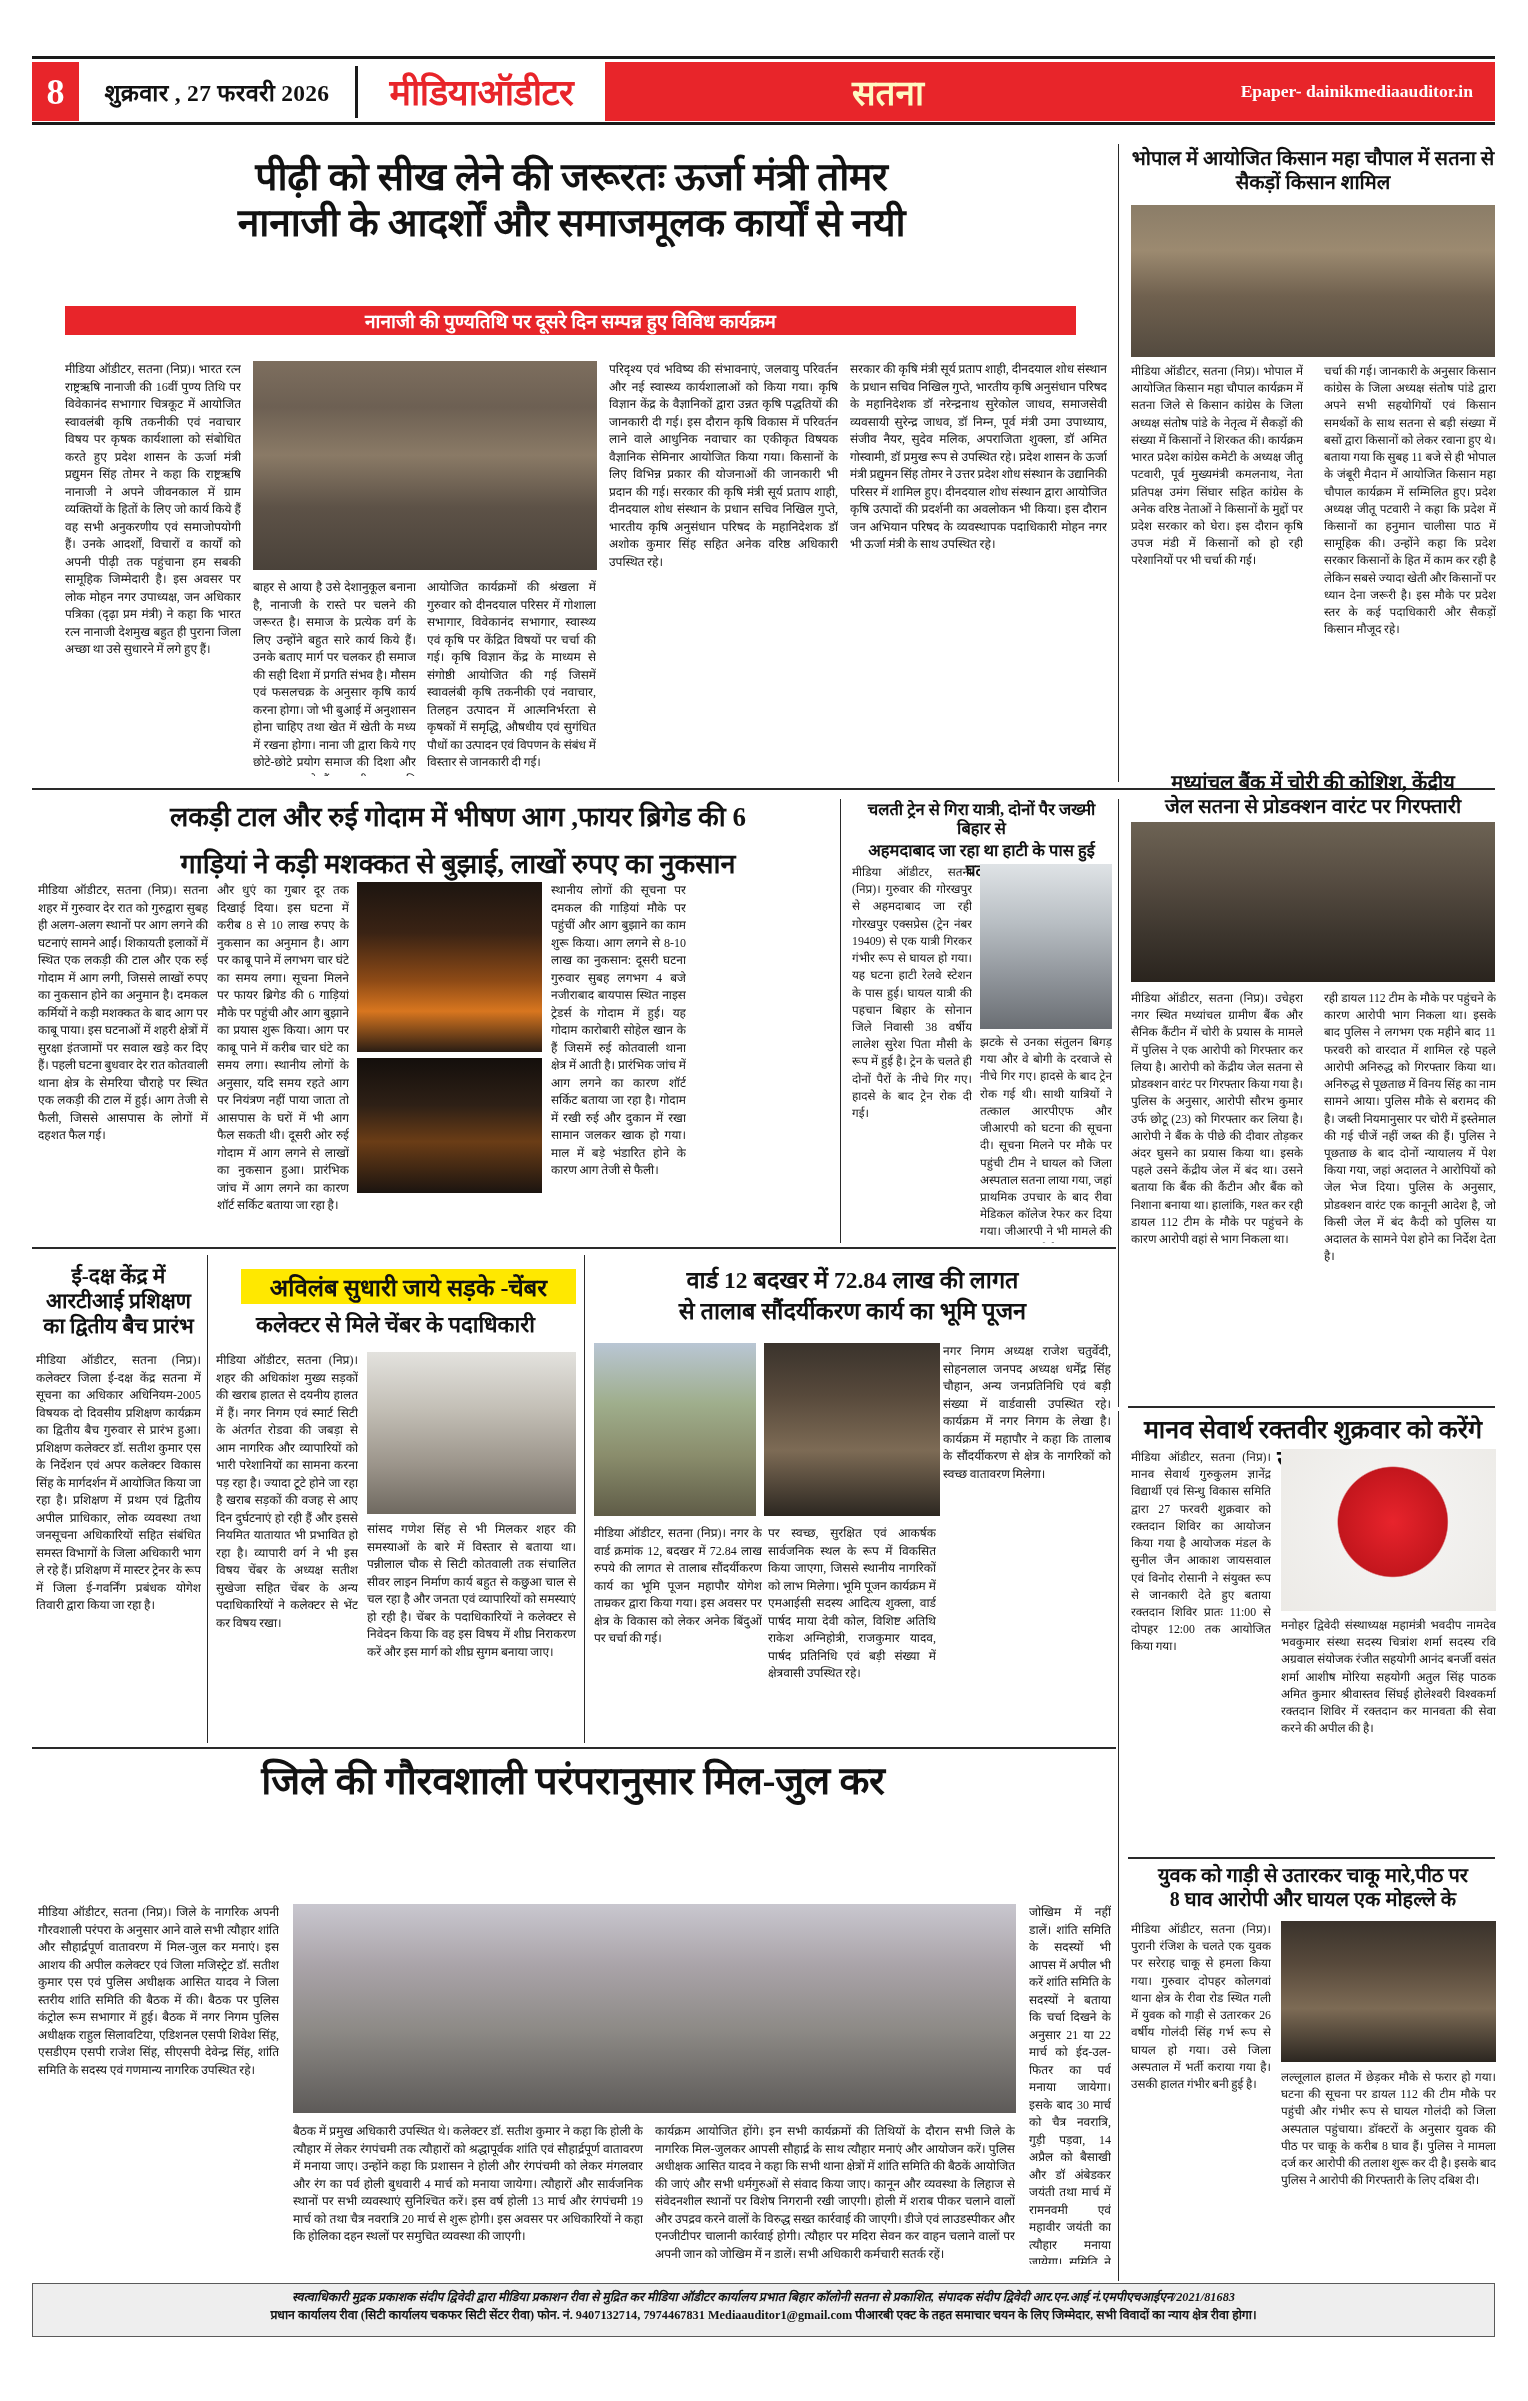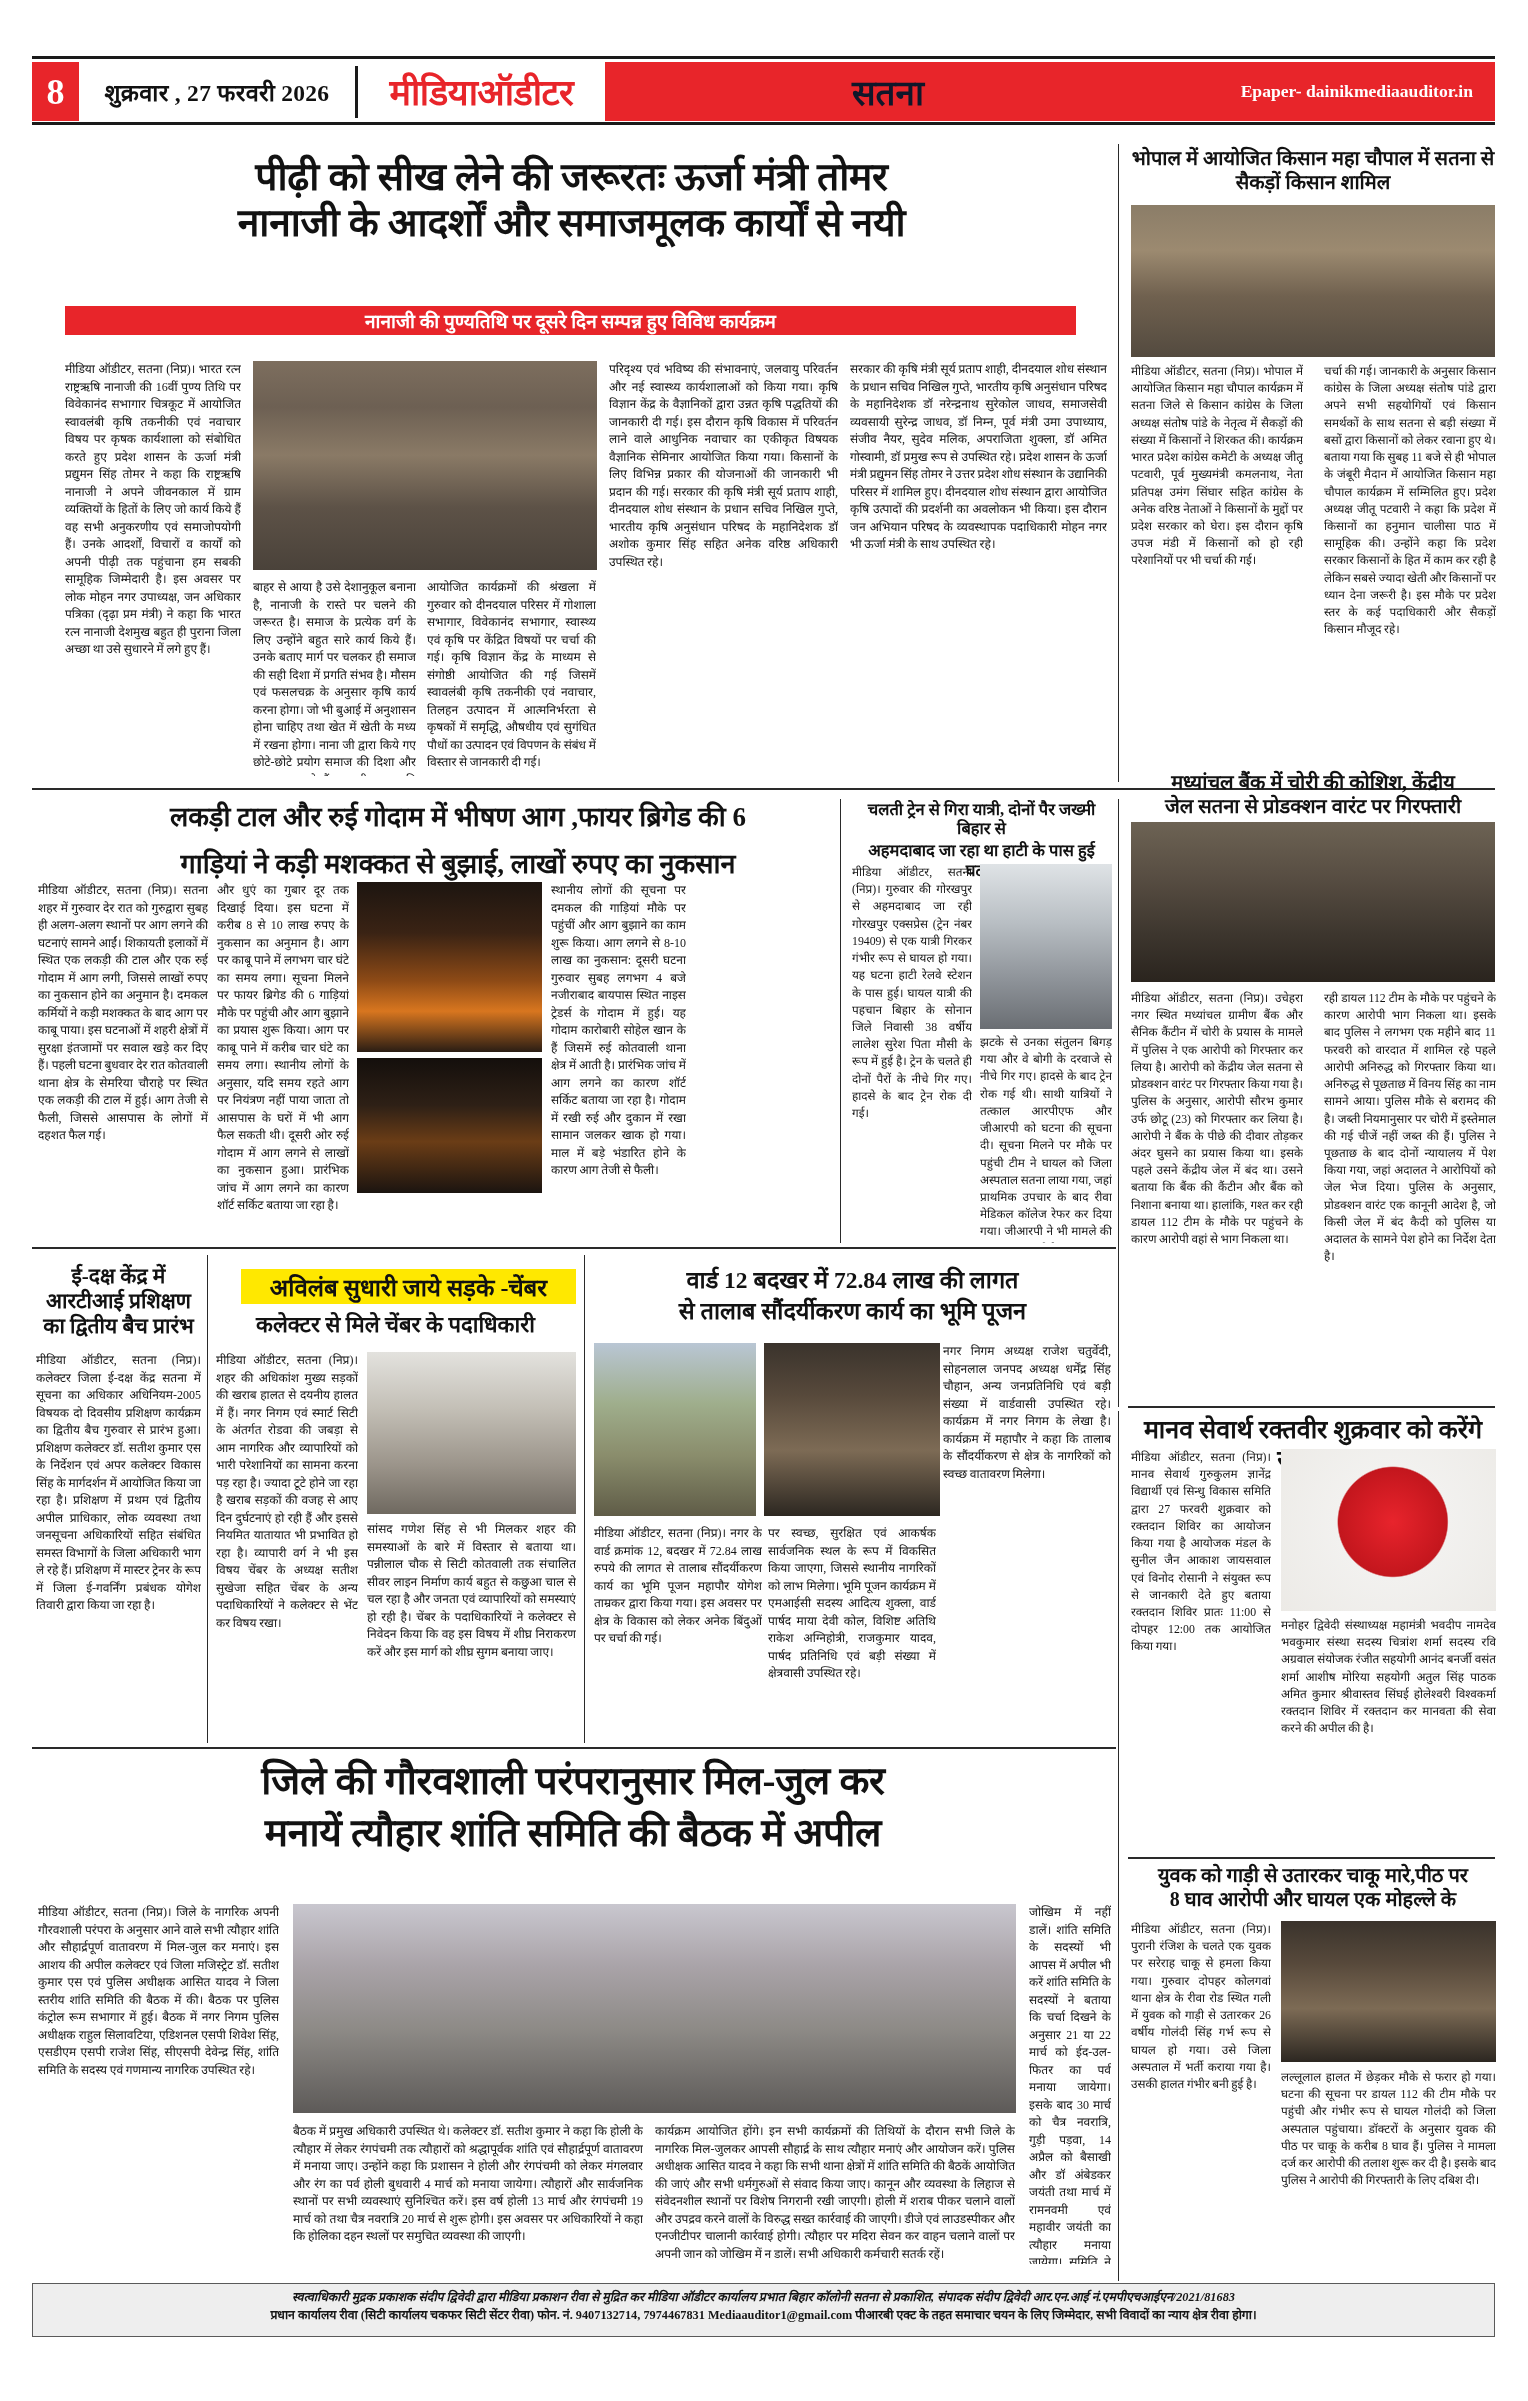--- a/index.html
+++ b/index.html
@@ -39,21 +39,21 @@
     display: flex; align-items: center; justify-content: center;
     color: #e8252a; font-size: 36px; font-weight: bold;
     letter-spacing: -0.6px;
   }
   .red-bar {
     flex: 1; background: #e8252a; position: relative;
     display: flex; align-items: center;
   }
   .red-bar .city {
     position: absolute; left: 247px;
-    color: #0f172a; font-size: 35px; font-weight: bold;
+    color: #fef9c3; font-size: 35px; font-weight: bold;
   }
   .red-bar .epaper {
     position: absolute; right: 22px;
     color: #fff; font-size: 17.6px; font-weight: bold;
   }
 
   .rule-thick { position: absolute; left: 32px; width: 1463px; background: #1a1a1a; }
 
   
   .hl {
@@ -238,21 +238,20 @@
   </div>
   <div class="col lede" style="position:absolute;left:1131px;top:1449px;width:140px;height:432px;font-size:11.8px;">मीडिया ऑडीटर, सतना (निप्र)। मानव सेवार्थ गुरुकुलम ज्ञानेंद्र विद्यार्थी एवं सिन्धु विकास समिति द्वारा 27 फरवरी शुक्रवार को रक्तदान शिविर का आयोजन किया गया है आयोजक मंडल के सुनील जैन आकाश जायसवाल एवं विनोद रोसानी ने संयुक्त रूप से जानकारी देते हुए बताया रक्तदान शिविर प्रातः 11:00 से दोपहर 12:00 तक आयोजित किया गया।</div>
   <div class="photo ph-blood" style="position:absolute;left:1281px;top:1449px;width:215px;height:162px;"></div>
   <div class="col lede" style="position:absolute;left:1281px;top:1617px;width:215px;height:263px;font-size:11.8px;">मनोहर द्विवेदी संस्थाध्यक्ष महामंत्री भवदीप नामदेव भवकुमार संस्था सदस्य चित्रांश शर्मा सदस्य रवि अग्रवाल संयोजक रंजीत सहयोगी आनंद बनर्जी वसंत शर्मा आशीष मोरिया सहयोगी अतुल सिंह पाठक अमित कुमार श्रीवास्तव सिंघई होलेश्वरी विश्वकर्मा रक्तदान शिविर में रक्तदान कर मानवता की सेवा करने की अपील की है।</div>
 
   <div class="divider-v" style="left:1118px;top:1411px;height:870px;"></div>
 
   <div class="divider-h" style="left:32px;top:1747px;width:1084px;height:1.8px;"></div>
   <div class="hl" style="position:absolute;left:35px;top:1758px;width:1076px;font-size:39px;letter-spacing:-0.3px;">
     <div>जिले की गौरवशाली परंपरानुसार मिल-जुल कर</div>
-    <div style="margin-top:5.9px;">मनायें त्यौहार शांति समिति की बैठक में अपील</div>
   </div>
 
   <div class="col lede" style="position:absolute;left:38px;top:1904px;width:241px;height:359px;">मीडिया ऑडीटर, सतना (निप्र)। जिले के नागरिक अपनी गौरवशाली परंपरा के अनुसार आने वाले सभी त्यौहार शांति और सौहार्द्रपूर्ण वातावरण में मिल-जुल कर मनाएं। इस आशय की अपील कलेक्टर एवं जिला मजिस्ट्रेट डॉ. सतीश कुमार एस एवं पुलिस अधीक्षक आसित यादव ने जिला स्तरीय शांति समिति की बैठक में की। बैठक पर पुलिस कंट्रोल रूम सभागार में हुई। बैठक में नगर निगम पुलिस अधीक्षक राहुल सिलावटिया, एडिशनल एसपी शिवेश सिंह, एसडीएम एसपी राजेश सिंह, सीएसपी देवेन्द्र सिंह, शांति समिति के सदस्य एवं गणमान्य नागरिक उपस्थित रहे।</div>
   <div class="photo ph-meeting" style="position:absolute;left:293px;top:1904px;width:723px;height:209px;"></div>
   <div class="col lede" style="position:absolute;left:293px;top:2123px;width:350px;height:141px;">बैठक में प्रमुख अधिकारी उपस्थित थे। कलेक्टर डॉ. सतीश कुमार ने कहा कि होली के त्यौहार में लेकर रंगपंचमी तक त्यौहारों को श्रद्धापूर्वक शांति एवं सौहार्द्रपूर्ण वातावरण में मनाया जाए। उन्होंने कहा कि प्रशासन ने होली और रंगपंचमी को लेकर मंगलवार और रंग का पर्व होली बुधवारी 4 मार्च को मनाया जायेगा। त्यौहारों और सार्वजनिक स्थानों पर सभी व्यवस्थाएं सुनिश्चित करें। इस वर्ष होली 13 मार्च और रंगपंचमी 19 मार्च को तथा चैत्र नवरात्रि 20 मार्च से शुरू होगी। इस अवसर पर अधिकारियों ने कहा कि होलिका दहन स्थलों पर समुचित व्यवस्था की जाएगी।</div>
   <div class="col lede" style="position:absolute;left:655px;top:2123px;width:360px;height:141px;">कार्यक्रम आयोजित होंगे। इन सभी कार्यक्रमों की तिथियों के दौरान सभी जिले के नागरिक मिल-जुलकर आपसी सौहार्द्र के साथ त्यौहार मनाएं और आयोजन करें। पुलिस अधीक्षक आसित यादव ने कहा कि सभी थाना क्षेत्रों में शांति समिति की बैठकें आयोजित की जाएं और सभी धर्मगुरुओं से संवाद किया जाए। कानून और व्यवस्था के लिहाज से संवेदनशील स्थानों पर विशेष निगरानी रखी जाएगी। होली में शराब पीकर चलाने वालों और उपद्रव करने वालों के विरुद्ध सख्त कार्रवाई की जाएगी। डीजे एवं लाउडस्पीकर और एनजीटीपर चालानी कार्रवाई होगी। त्यौहार पर मदिरा सेवन कर वाहन चलाने वालों पर अपनी जान को जोखिम में न डालें। सभी अधिकारी कर्मचारी सतर्क रहें।</div>
   <div class="col lede" style="position:absolute;left:1029px;top:1904px;width:82px;height:360px;">जोखिम में नहीं डालें। शांति समिति के सदस्यों भी आपस में अपील भी करें शांति समिति के सदस्यों ने बताया कि चर्चा दिखने के अनुसार 21 या 22 मार्च को ईद-उल-फितर का पर्व मनाया जायेगा। इसके बाद 30 मार्च को चैत्र नवरात्रि, गुड़ी पड़वा, 14 अप्रैल को बैसाखी और डॉ अंबेडकर जयंती तथा मार्च में रामनवमी एवं महावीर जयंती का त्यौहार मनाया जायेगा। समिति ने निर्णय लिया कि पूरे जिले में सभी त्यौहार शांतिपूर्ण तरीके से मनाए जाएंगे। बैठक में उपस्थित सभी सदस्यों ने प्रशासन का सहयोग करने का आश्वासन दिया।</div>
 
   <div class="divider-h" style="left:1128px;top:1857px;width:367px;height:1.8px;"></div>
   <div class="hl" style="position:absolute;left:1131px;top:1864px;width:364px;font-size:20px;">

